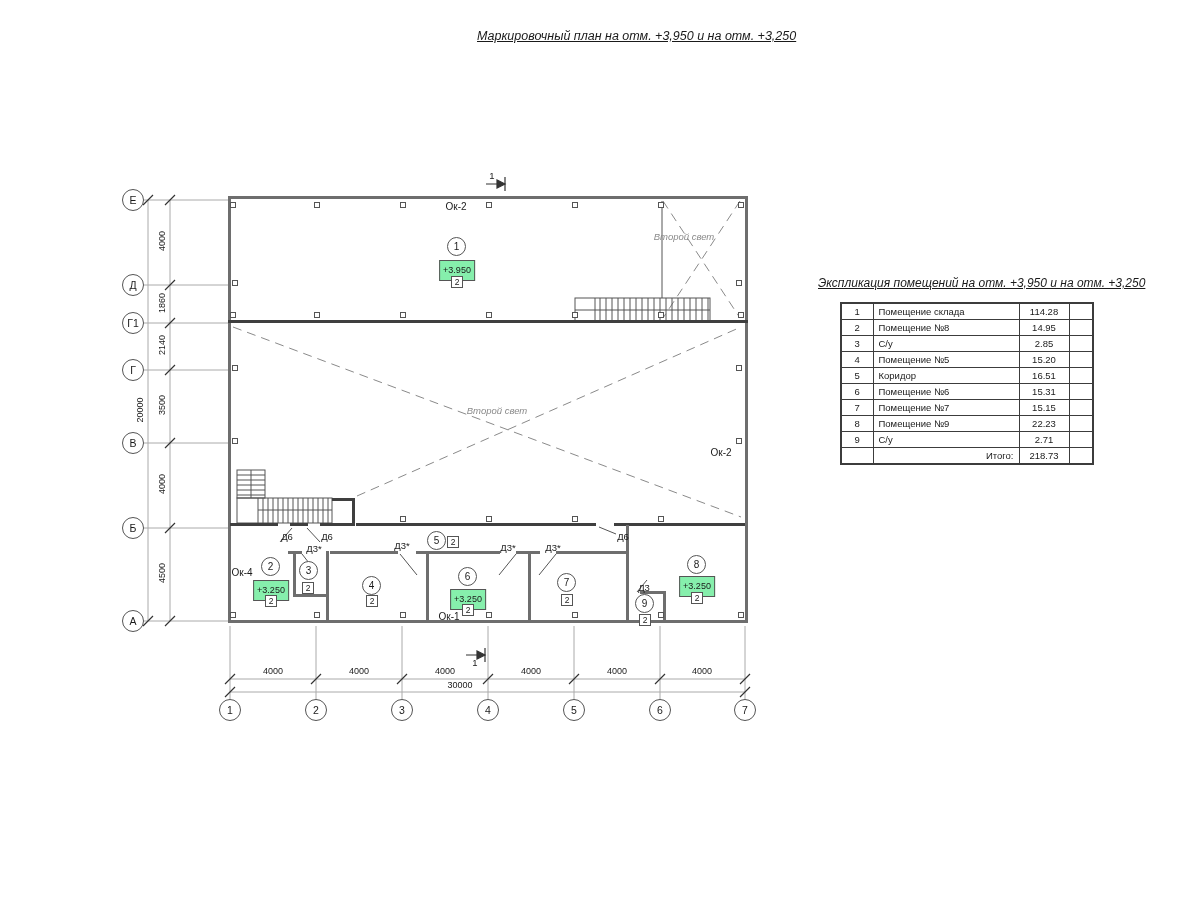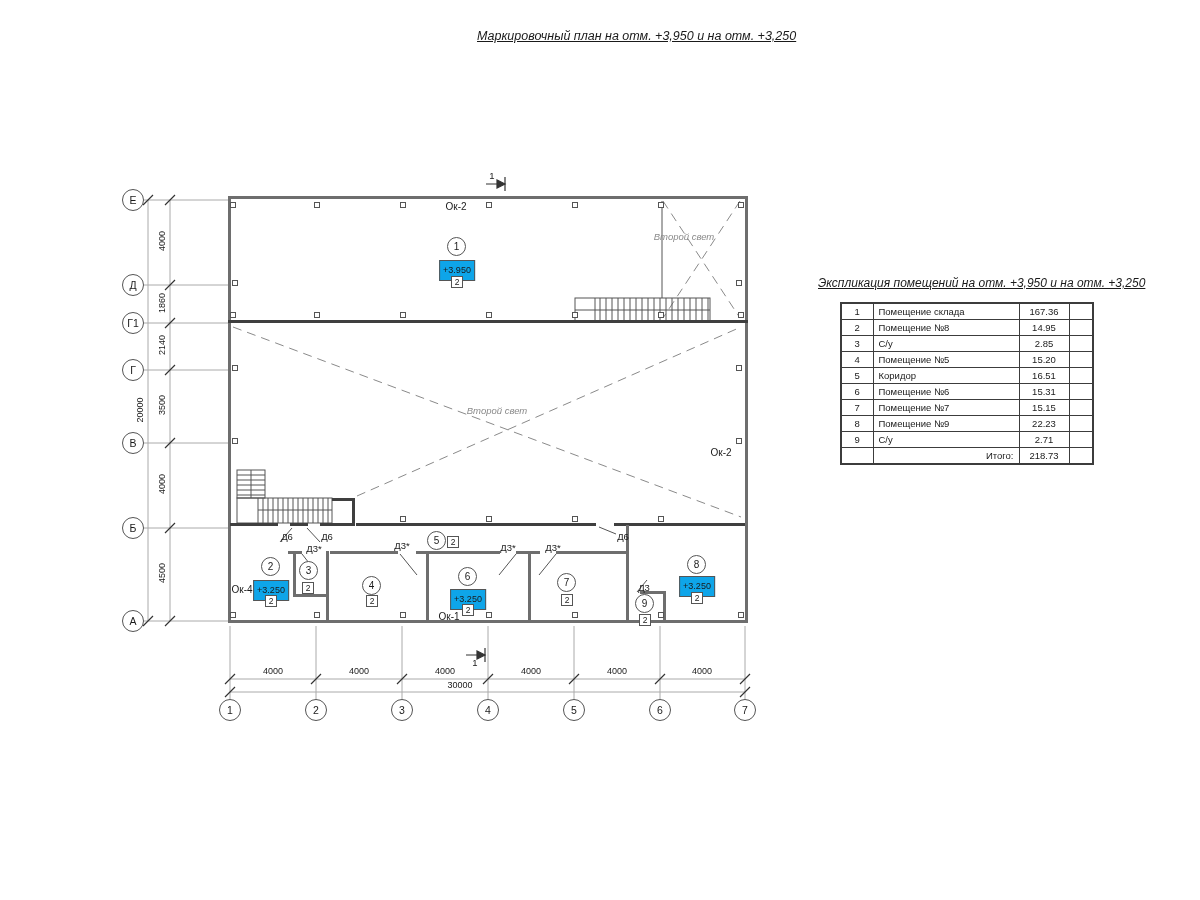--- a/index.html
+++ b/index.html
@@ -9,21 +9,21 @@
               font-style:italic;font-size:12.5px;text-decoration:underline;}
   .tbl-title{position:absolute;left:818px;top:276px;width:290px;text-align:center;
              font-style:italic;font-size:12px;text-decoration:underline;white-space:nowrap;}
   .wall{position:absolute;background:#6e6e6e;}
   .wall.heavy{background:#3f3f3f;}
   .col-sq{position:absolute;width:6px;height:6px;border:1px solid #555;background:#fff;box-sizing:border-box;}
   .axis-circle{position:absolute;width:22px;height:22px;border:1px solid #555;border-radius:50%;
                font-size:10.5px;display:flex;align-items:center;justify-content:center;background:#fff;box-sizing:border-box;}
   .room-circle{position:absolute;width:19px;height:19px;border:1px solid #555;border-radius:50%;
                font-size:10px;display:flex;align-items:center;justify-content:center;background:#fff;box-sizing:border-box;}
-  .elev-box{position:absolute;border:1px solid #555;background:#0ea5e9;font-size:9px;line-height:11px;
+  .elev-box{position:absolute;border:1px solid #555;background:#86efac;font-size:9px;line-height:11px;
             padding:4px 3px;transform:translateX(-50%);white-space:nowrap;}
   .cat-box{position:absolute;width:12px;height:12px;border:1px solid #555;background:#fff;font-size:8.5px;
            display:flex;align-items:center;justify-content:center;transform:translateX(-50%);box-sizing:border-box;}
   .lbl{position:absolute;font-size:10px;white-space:nowrap;transform:translateX(-50%);}
   .lbl.small{font-size:9.5px;}
   .lbl.hand{font-style:italic;color:#8a8a8a;font-size:9.5px;}
   .vdim{position:absolute;font-size:9px;width:44px;text-align:center;transform:rotate(-90deg);white-space:nowrap;}
   .hdim{position:absolute;font-size:9px;width:44px;text-align:center;transform:translateX(-50%);white-space:nowrap;}
   .expl{position:absolute;left:840px;top:302px;border-collapse:collapse;background:#fff;
         border:2px solid #3c3c3c;table-layout:fixed;}
@@ -197,21 +197,21 @@
   <div class="hdim" style="left:531px;top:666px;">4000</div>
   <div class="hdim" style="left:617px;top:666px;">4000</div>
   <div class="hdim" style="left:702px;top:666px;">4000</div>
   <div class="hdim" style="left:460px;top:680px;">30000</div>
 
   <div class="lbl small" style="left:492px;top:170px;">1</div>
   <div class="lbl small" style="left:475px;top:657px;">1</div>
 
   <div class="lbl" style="left:456px;top:201px;">Ок-2</div>
   <div class="lbl" style="left:721px;top:447px;">Ок-2</div>
-  <div class="lbl" style="left:242px;top:584px;">Ок-4</div>
+  <div class="lbl" style="left:242px;top:567px;">Ок-4</div>
   <div class="lbl" style="left:449px;top:611px;">Ок-1</div>
 
   <div class="lbl small" style="left:287px;top:531px;">Д6</div>
   <div class="lbl small" style="left:327px;top:531px;">Д6</div>
   <div class="lbl small" style="left:623px;top:531px;">Д6</div>
   <div class="lbl small" style="left:314px;top:543px;">Д3*</div>
   <div class="lbl small" style="left:402px;top:540px;">Д3*</div>
   <div class="lbl small" style="left:508px;top:542px;">Д3*</div>
   <div class="lbl small" style="left:553px;top:542px;">Д3*</div>
   <div class="lbl small" style="left:644px;top:582px;">Д3</div>
@@ -248,21 +248,21 @@
     <colgroup>
         <col style="width:32px">
         <col style="width:146px">
         <col style="width:50px">
         <col style="width:24px">
       </colgroup>
     <tbody>
     <tr>
       <td>1</td>
       <td class="name">Помещение склада</td>
-      <td>167.36</td>
+      <td>114.28</td>
       <td></td>
     </tr>
     <tr>
       <td>2</td>
       <td class="name">Помещение №8</td>
       <td>14.95</td>
       <td></td>
     </tr>
     <tr>
       <td>3</td>

